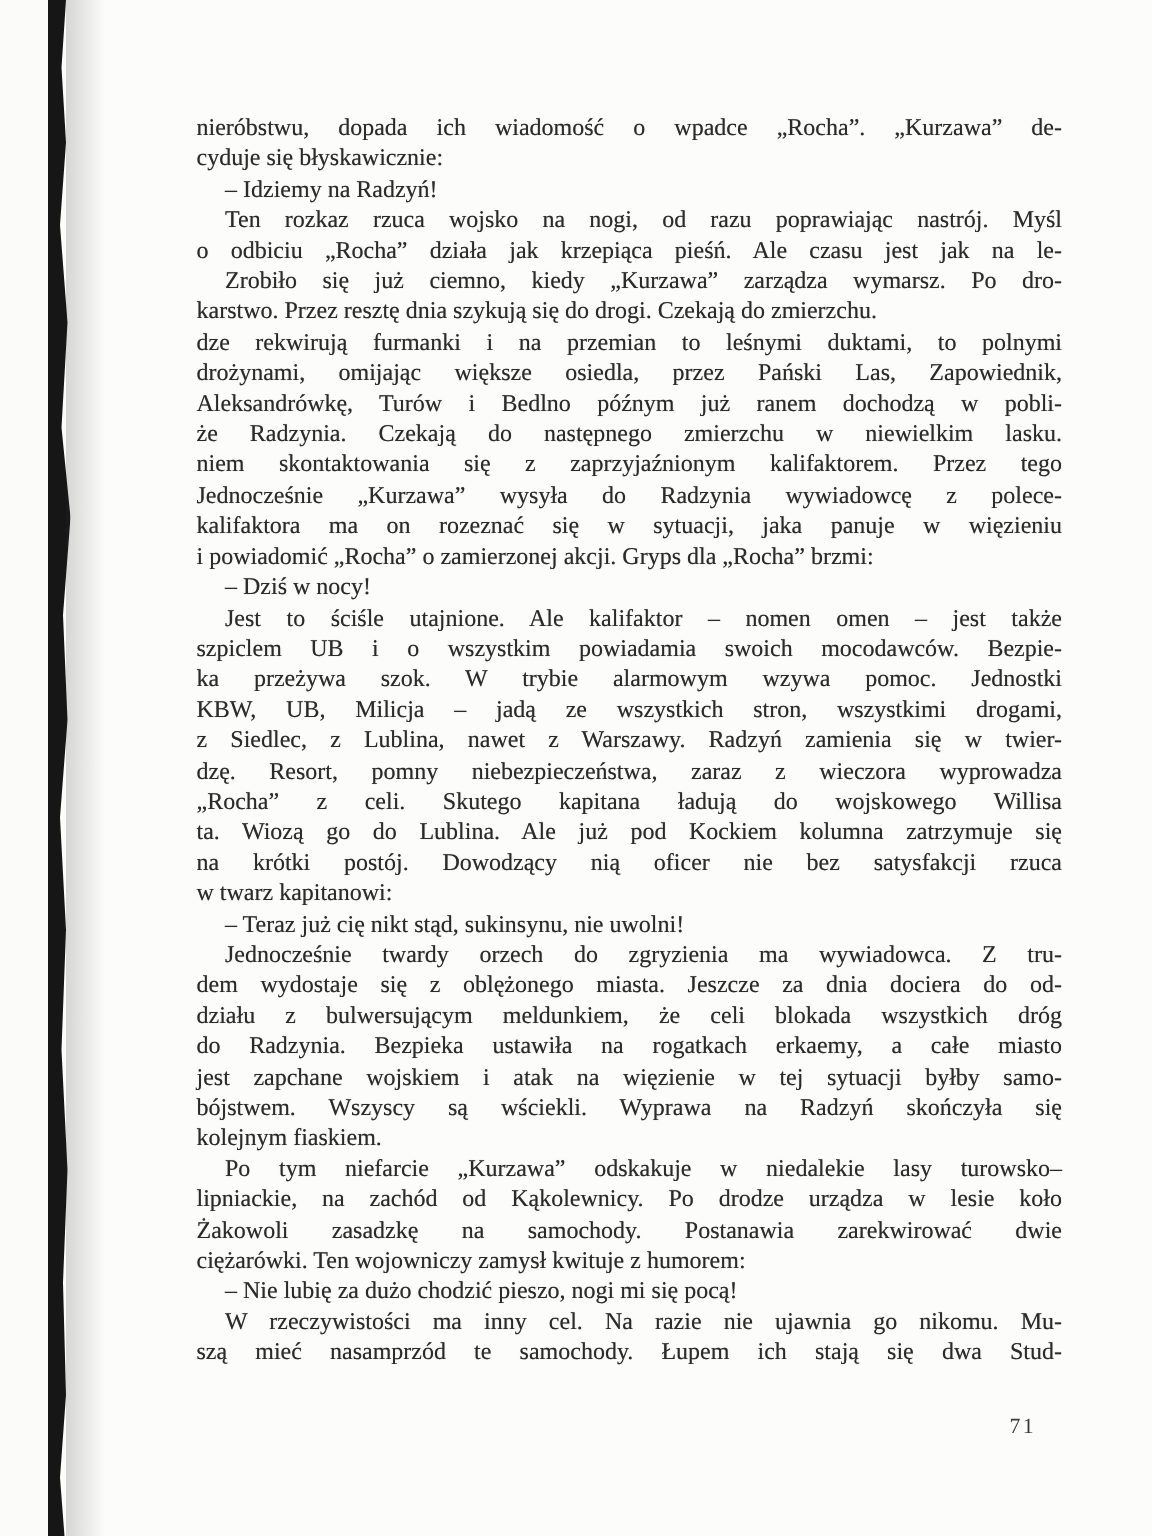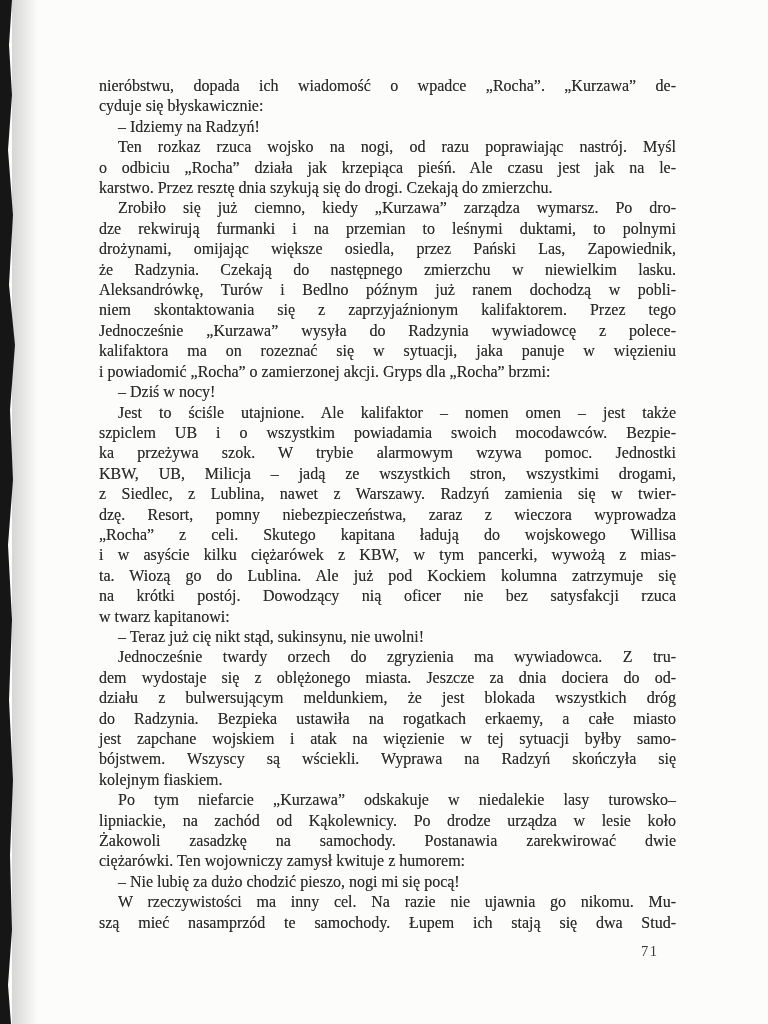--- a/index.html
+++ b/index.html
@@ -6,20 +6,21 @@
   body {
     width: 768px; height: 1024px;
     background: #fbfbfa;
     position: relative;
     overflow: hidden;
     font-family: "Liberation Serif", "DejaVu Serif", serif;
   }
   .page {
     position: absolute; inset: 0;
     background: #fcfcfb;
+    margin-left: 32px;
   }
   
   .scan-edge {
     position: absolute; left: 0; top: 0; bottom: 0; width: 18px;
     background: #161616;
     clip-path: polygon(
       0px 0px, 12px 0px, 9px 45px, 12px 95px, 8px 150px, 13px 215px,
       9px 285px, 15px 345px, 10px 410px, 13px 480px, 8px 545px,
       12px 620px, 9px 700px, 13px 780px, 10px 855px, 12px 930px,
       8px 985px, 11px 1024px, 0px 1024px);
@@ -57,46 +58,45 @@
 
 <div class="page">
   <div class="scan-edge"></div>
   <div class="scan-shadow"></div>
   <div class="text-block">
       <div class="line just">nieróbstwu, dopada ich wiadomość o wpadce „Rocha”. „Kurzawa” de-</div>
       <div class="line">cyduje się błyskawicznie:</div>
       <div class="line indent">– Idziemy na Radzyń!</div>
       <div class="line indent just">Ten rozkaz rzuca wojsko na nogi, od razu poprawiając nastrój. Myśl</div>
       <div class="line just">o odbiciu „Rocha” działa jak krzepiąca pieśń. Ale czasu jest jak na le-</div>
+      <div class="line indent just">Zrobiło się już ciemno, kiedy „Kurzawa” zarządza wymarsz. Po dro-</div>
       <div class="line">karstwo. Przez resztę dnia szykują się do drogi. Czekają do zmierzchu.</div>
-      <div class="line indent just">Zrobiło się już ciemno, kiedy „Kurzawa” zarządza wymarsz. Po dro-</div>
       <div class="line just">dze rekwirują furmanki i na przemian to leśnymi duktami, to polnymi</div>
       <div class="line just">drożynami, omijając większe osiedla, przez Pański Las, Zapowiednik,</div>
+      <div class="line just">Aleksandrówkę, Turów i Bedlno późnym już ranem dochodzą w pobli-</div>
       <div class="line just">że Radzynia. Czekają do następnego zmierzchu w niewielkim lasku.</div>
-      <div class="line just">Aleksandrówkę, Turów i Bedlno późnym już ranem dochodzą w pobli-</div>
       <div class="line just">niem skontaktowania się z zaprzyjaźnionym kalifaktorem. Przez tego</div>
       <div class="line just">Jednocześnie „Kurzawa” wysyła do Radzynia wywiadowcę z polece-</div>
       <div class="line just">kalifaktora ma on rozeznać się w sytuacji, jaka panuje w więzieniu</div>
       <div class="line">i powiadomić „Rocha” o zamierzonej akcji. Gryps dla „Rocha” brzmi:</div>
       <div class="line indent">– Dziś w nocy!</div>
       <div class="line indent just">Jest to ściśle utajnione. Ale kalifaktor – nomen omen – jest także</div>
       <div class="line just">szpiclem UB i o wszystkim powiadamia swoich mocodawców. Bezpie-</div>
       <div class="line just">ka przeżywa szok. W trybie alarmowym wzywa pomoc. Jednostki</div>
       <div class="line just">KBW, UB, Milicja – jadą ze wszystkich stron, wszystkimi drogami,</div>
       <div class="line just">z Siedlec, z Lublina, nawet z Warszawy. Radzyń zamienia się w twier-</div>
       <div class="line just">dzę. Resort, pomny niebezpieczeństwa, zaraz z wieczora wyprowadza</div>
       <div class="line just">„Rocha” z celi. Skutego kapitana ładują do wojskowego Willisa</div>
-      <div class="line just">i w asyście kilku ciężarówek z KBW, w tym pancerki, wywożą z mias-</div>
       <div class="line just">ta. Wiozą go do Lublina. Ale już pod Kockiem kolumna zatrzymuje się</div>
       <div class="line just">na krótki postój. Dowodzący nią oficer nie bez satysfakcji rzuca</div>
       <div class="line">w twarz kapitanowi:</div>
       <div class="line indent">– Teraz już cię nikt stąd, sukinsynu, nie uwolni!</div>
       <div class="line indent just">Jednocześnie twardy orzech do zgryzienia ma wywiadowca. Z tru-</div>
       <div class="line just">dem wydostaje się z oblężonego miasta. Jeszcze za dnia dociera do od-</div>
-      <div class="line just">działu z bulwersującym meldunkiem, że jest blokada wszystkich dróg</div>
+      <div class="line just">działu z bulwersującym meldunkiem, że celi blokada wszystkich dróg</div>
       <div class="line just">do Radzynia. Bezpieka ustawiła na rogatkach erkaemy, a całe miasto</div>
       <div class="line just">jest zapchane wojskiem i atak na więzienie w tej sytuacji byłby samo-</div>
       <div class="line just">bójstwem. Wszyscy są wściekli. Wyprawa na Radzyń skończyła się</div>
       <div class="line">kolejnym fiaskiem.</div>
       <div class="line indent just">Po tym niefarcie „Kurzawa” odskakuje w niedalekie lasy turowsko–</div>
       <div class="line just">lipniackie, na zachód od Kąkolewnicy. Po drodze urządza w lesie koło</div>
       <div class="line just">Żakowoli zasadzkę na samochody. Postanawia zarekwirować dwie</div>
       <div class="line">ciężarówki. Ten wojowniczy zamysł kwituje z humorem:</div>
       <div class="line indent">– Nie lubię za dużo chodzić pieszo, nogi mi się pocą!</div>
       <div class="line indent just">W rzeczywistości ma inny cel. Na razie nie ujawnia go nikomu. Mu-</div>

